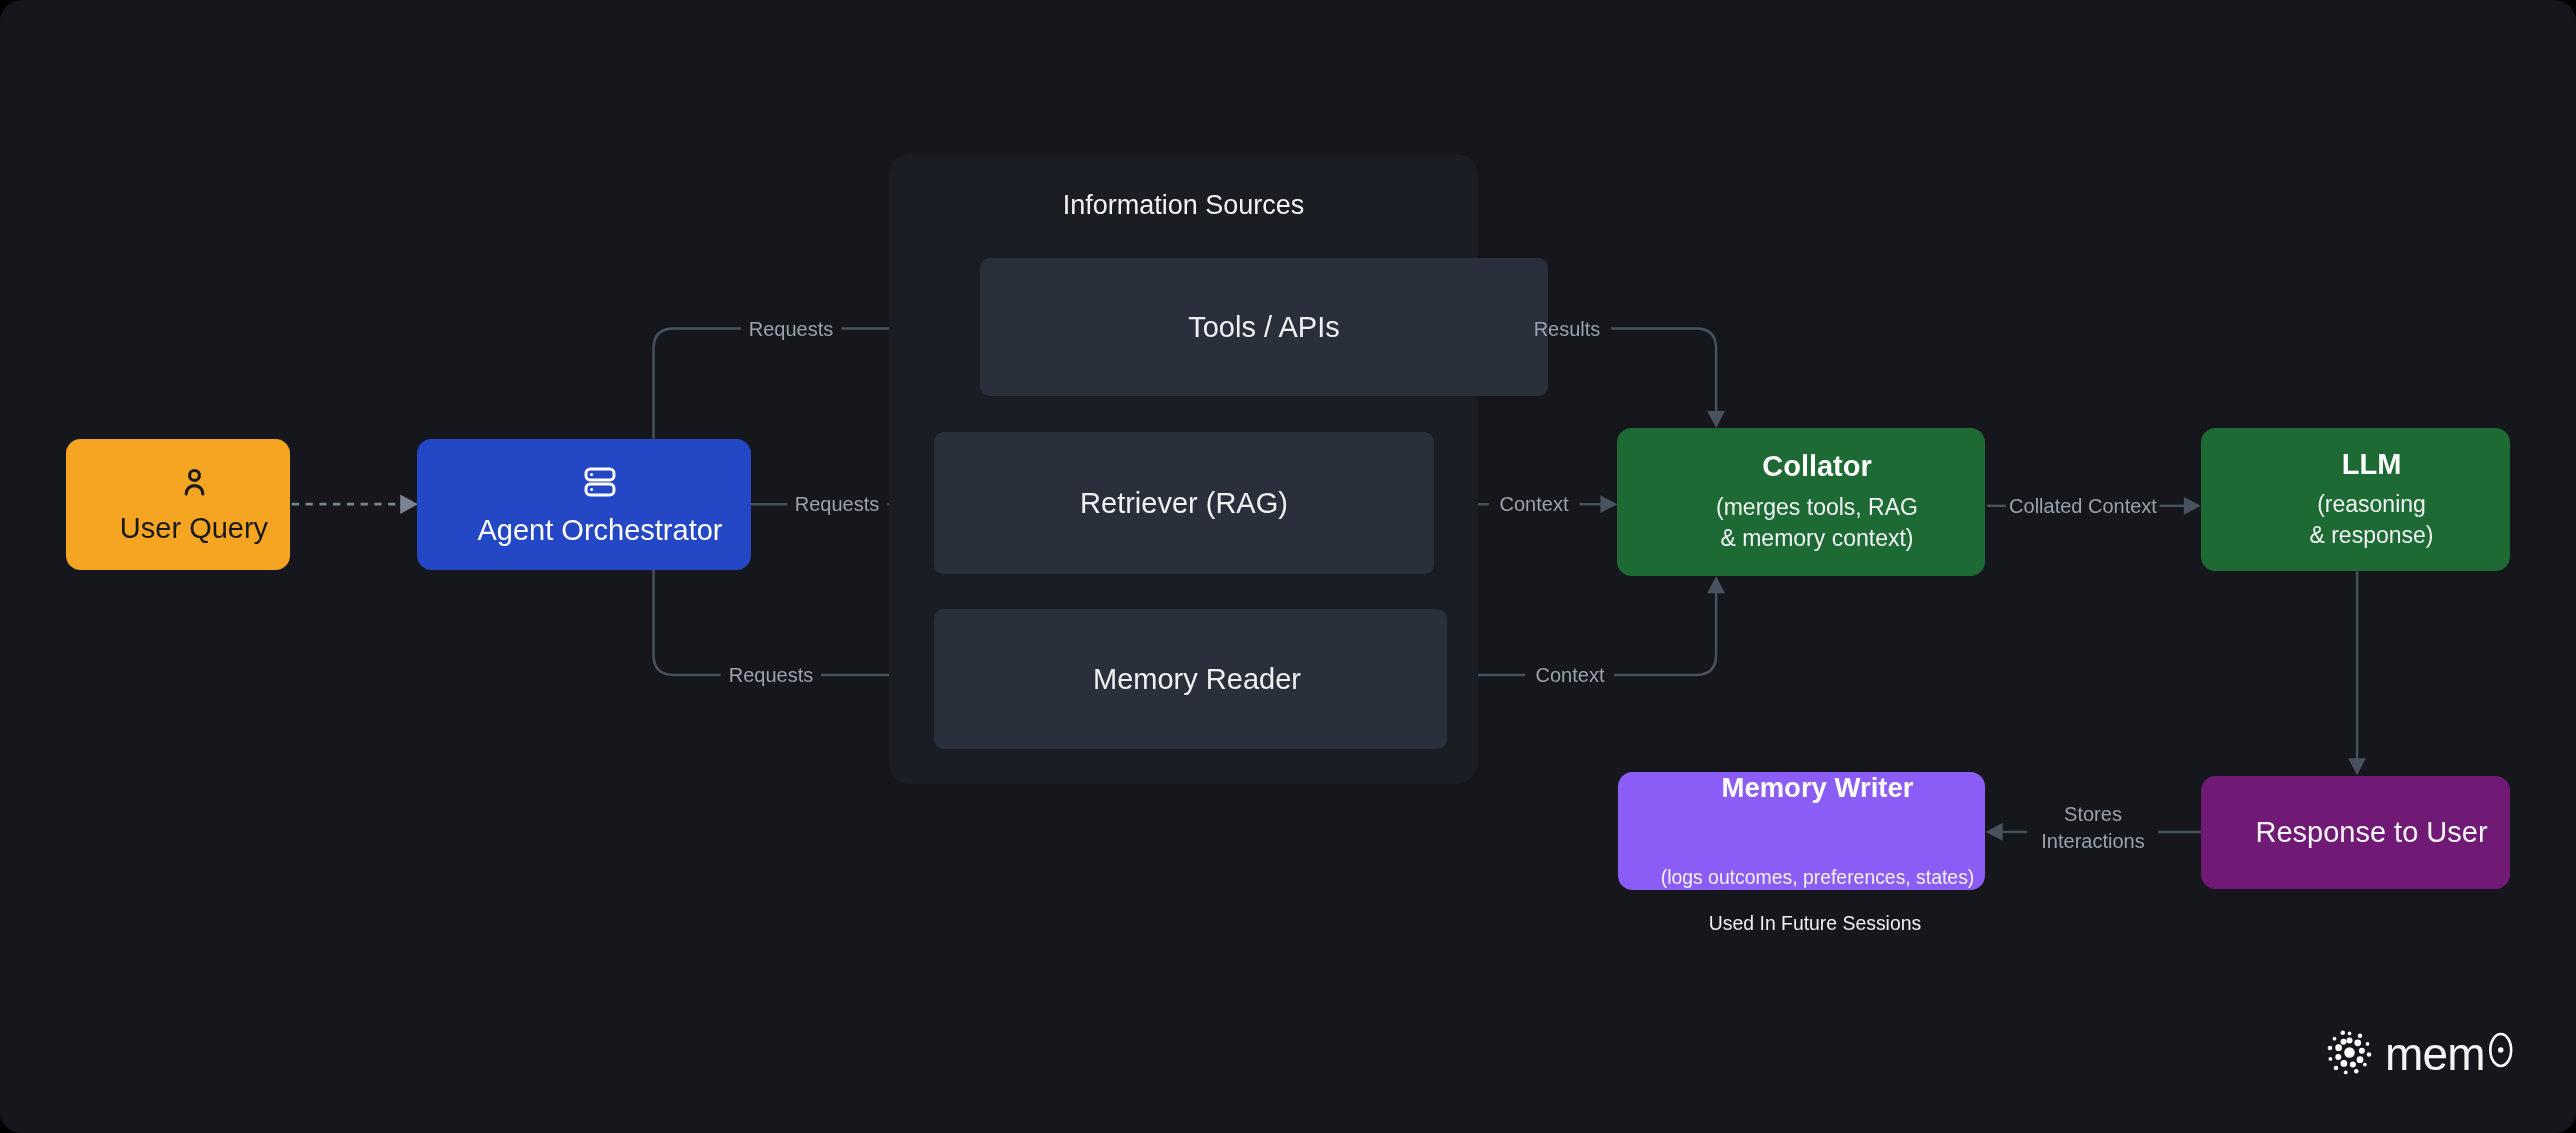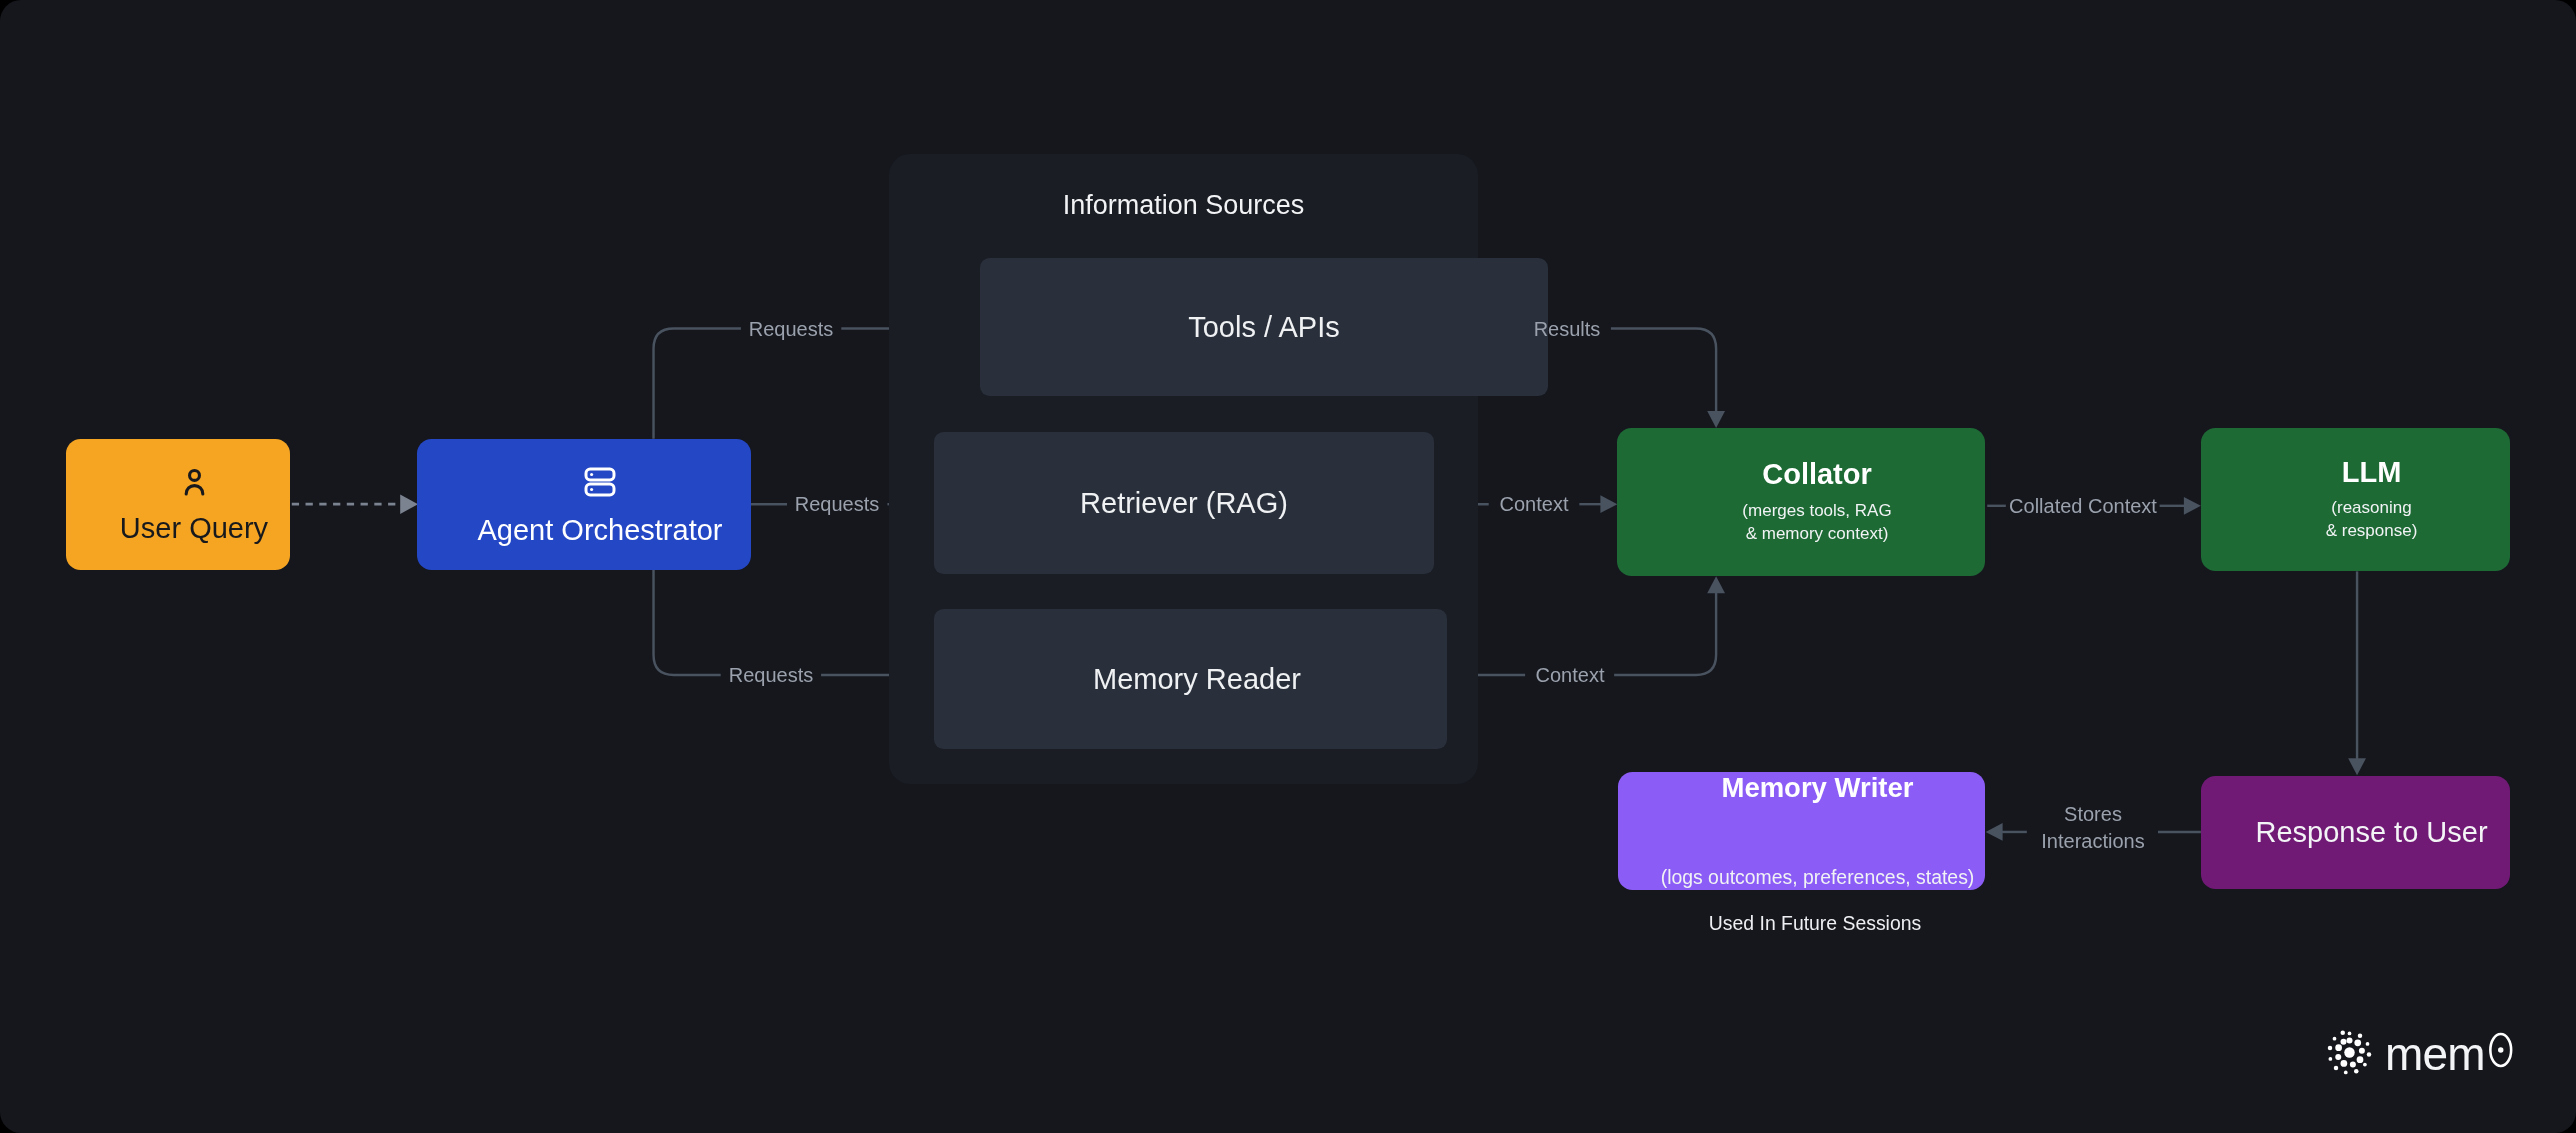--- a/index.html
+++ b/index.html
@@ -17,21 +17,21 @@
     position:absolute;
     display:flex;flex-direction:column;
     align-items:center;justify-content:center;
     text-align:center;
     box-sizing:border-box;
     padding-left:32px;
   }
   .rounded{border-radius:14.6px;}
   .node-title{font-size:29px;font-weight:500;line-height:1.15;}
   .node-title.bold{font-weight:600;}
-  .node-sub{font-size:17px;font-weight:400;line-height:1.35;margin-top:8px;color:#F1F3F4;}
+  .node-sub{font-size:23px;font-weight:400;line-height:1.35;margin-top:8px;color:#F1F3F4;}
   .node-sub.small{font-size:19.4px;margin-top:6.5px;}
   .orange{background:#F6A522;color:#17191D;}
   .blue{background:#2447C5;color:#FFFFFF;}
   .green{background:#1D6A35;color:#FFFFFF;}
   .teal{background:#8b5cf6;color:#FFFFFF;justify-content:space-between;}
   .slate{background:#701a75;color:#F3F4F6;}
   .panel{
     position:absolute;
     background:#1A1D24;
     border-radius:21px;

